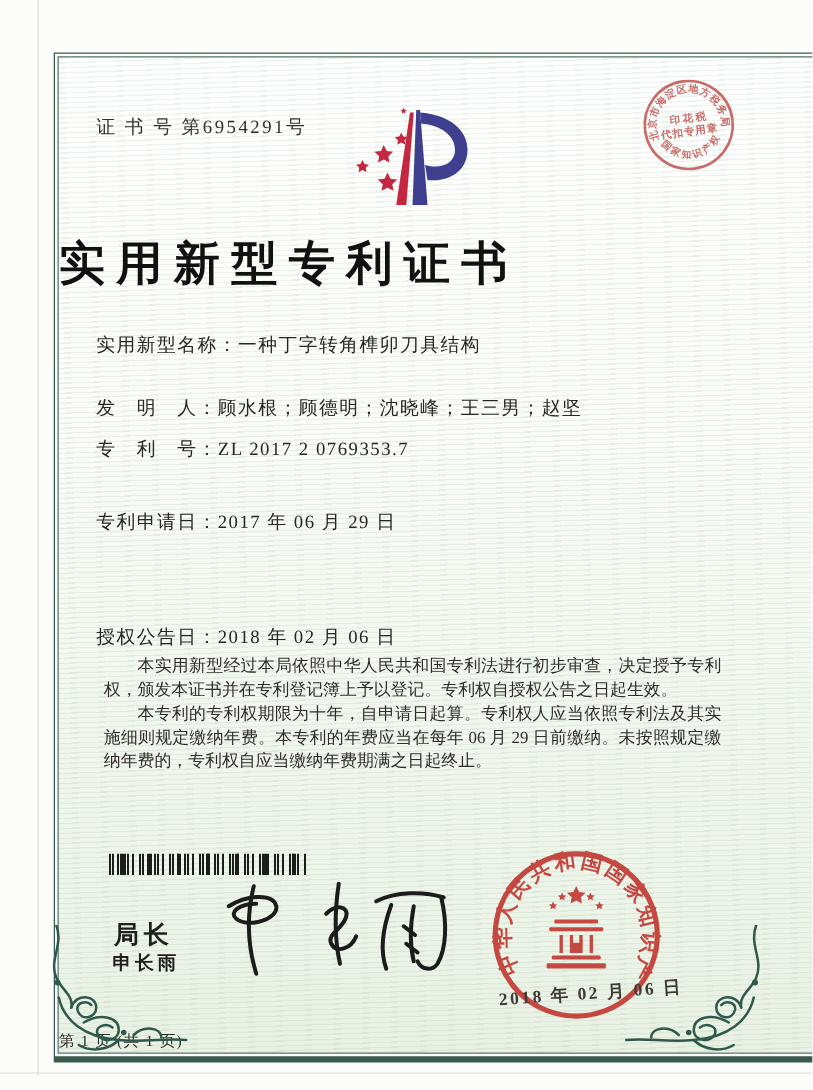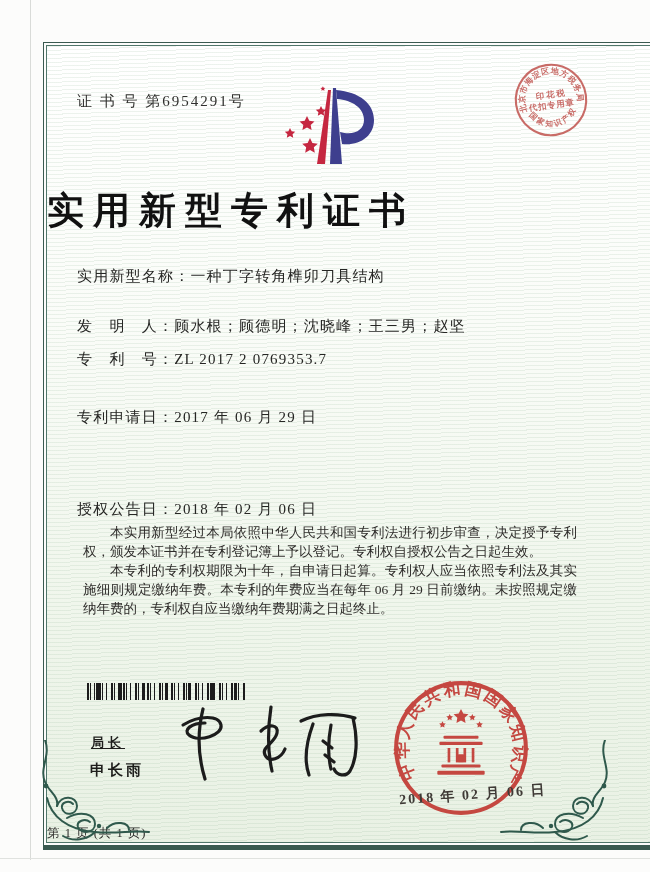--- a/index.html
+++ b/index.html
@@ -31,21 +31,21 @@
                line-height:19px; color:#2e2c2a; text-align:justify; }
   .body-text p { margin:0; text-indent:2em; }
 
   .barcode { position:absolute; left:40px; top:637px; width:158px; height:17px;
              background:
                repeating-linear-gradient(90deg, #1c1c1c 0 2px, transparent 2px 3px, #1c1c1c 3px 4px, transparent 4px 7px, #1c1c1c 7px 8px, transparent 8px 12px);
              }
   .barcode::after { content:""; position:absolute; inset:0;
              background:repeating-linear-gradient(90deg, transparent 0 9px, #1c1c1c 9px 12px, transparent 12px 23px); }
 
-  .director { position:absolute; left:44px; top:688px; font-size:13px; font-weight:bold; color:#1e1e1c; letter-spacing:4px;text-decoration:underline; }
+  .director { position:absolute; left:44px; top:688px; font-size:20px; font-weight:bold; color:#1e1e1c; letter-spacing:4px; }
   .director-name { position:absolute; left:43px; top:715px; font-size:15px; font-weight:bold; color:#1e1e1c; letter-spacing:3px; }
 
   .signature { position:absolute; left:118px; top:655px; width:210px; height:92px; }
 
   .seal { position:absolute; left:344px; top:632px; width:140px; height:140px; opacity:0.92; }
   .seal-date { position:absolute; left:352px; top:740px; font-size:14px; font-weight:bold;
                letter-spacing:2px; color:#3f3a36; transform:rotate(-4deg); white-space:nowrap; }
 
   .footer { position:absolute; left:0; top:779px; width:100%; text-align:left;
             font-size:12.5px; letter-spacing:1px; color:#2b2b29;font-family:Liberation Serif, serif; }

